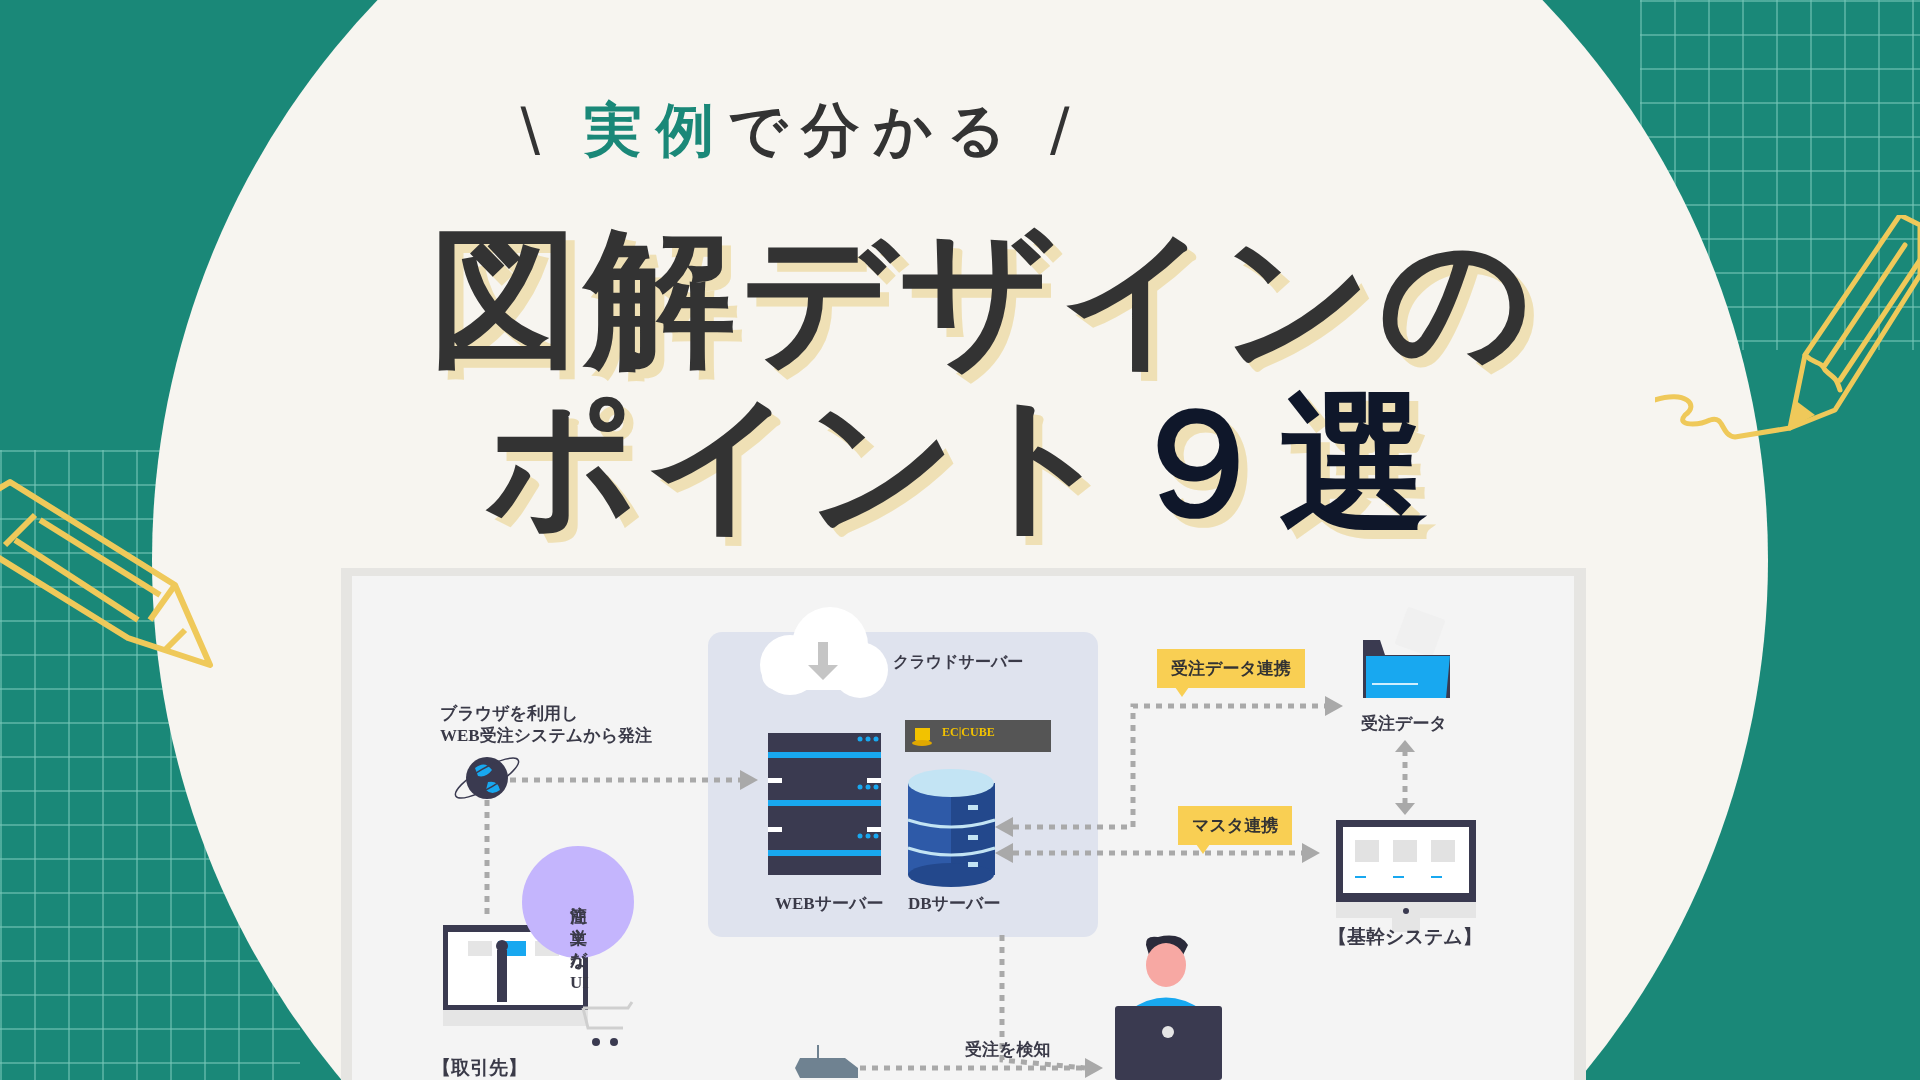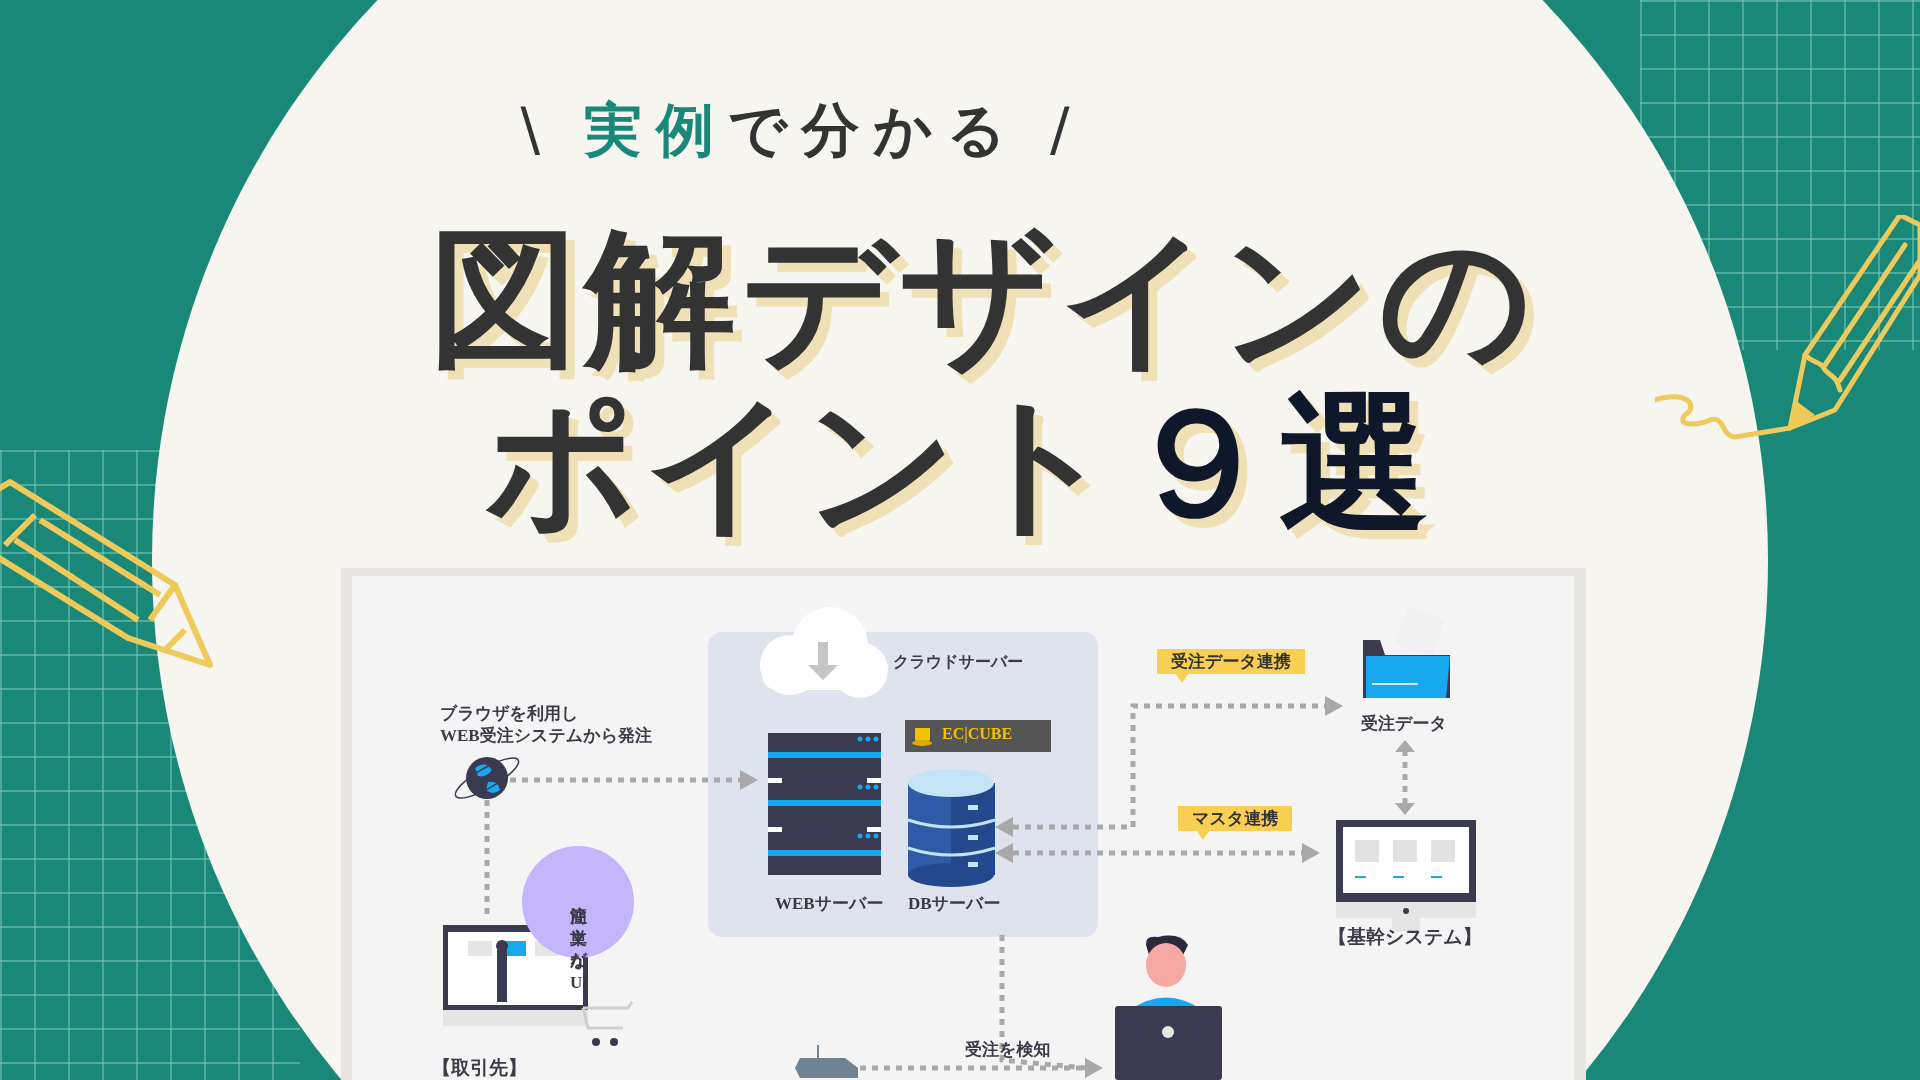--- a/index.html
+++ b/index.html
@@ -39,21 +39,21 @@
   .frame {
     position: absolute; left: 341px; top: 568px; width: 1245px; height: 530px;
     background: #e6e5e2;
   }
   .panel {
     position: absolute; left: 352px; top: 576px; width: 1222px; height: 520px;
     background: #f4f4f4;
   }
   .dlabel { position: absolute; font-size: 17px; font-weight: bold; color: #3a3a48; white-space: nowrap; font-family: Liberation Serif, serif; }
   .cloudbox { position: absolute; left: 708px; top: 632px; width: 390px; height: 305px; background: #dfe3ee; border-radius: 14px; }
-  .tag { position: absolute; background: #f9cf53; color: #333; font-weight: bold; font-size: 17px; padding: 1px 14px; }
+  .tag { position: absolute; background: #f9cf53; color: #333; font-weight: bold; font-size: 17px; padding: 8px 14px; }
   .tag:after { content: ""; position: absolute; left: 18px; bottom: -9px; border-left: 7px solid transparent; border-right: 7px solid transparent; border-top: 10px solid #f9cf53; }
   .bubble { position: absolute; left: 522px; top: 846px; width: 112px; height: 112px; border-radius: 50%; background: #c4b5fd; font-family: Liberation Serif, serif; }
   .bubble span { position: absolute; left: 24px; top: 30px; font-size: 17px; font-weight: bold; color: #3a3a48; line-height: 22px; }
   svg.lines { position: absolute; left: 0; top: 0; }
 </style>
 </head>
 <body>
 
 <div class="grid grid-tr"></div>
 <div class="grid grid-bl"></div>
@@ -222,21 +222,21 @@
     <ellipse cx="1166" cy="965" rx="20" ry="22" fill="#f7a8a3"></ellipse>
     <path d="M1130 1010 Q1166 985 1202 1010 Z" fill="#18a8f0"></path>
     <rect x="1115" y="1006" width="107" height="74" rx="3" fill="#3a3a50"></rect>
     <circle cx="1168" cy="1032" r="6" fill="#e5e5e5"></circle>
   </g>
 </svg>
 
 <div class="dlabel" style="left:440px;top:702px">ブラウザを利用し</div>
 <div class="dlabel" style="left:440px;top:724px">WEB受注システムから発注</div>
 <div class="dlabel" style="left:893px;top:652px;font-size:16px">クラウドサーバー</div>
-<div class="dlabel" style="left:942px;top:725px;font-size:16px;color:#f2c200">EC|CUBE</div>
+<div class="dlabel" style="left:942px;top:725px;font-size:12px;color:#f2c200">EC|CUBE</div>
 <div class="dlabel" style="left:775px;top:892px">WEBサーバー</div>
 <div class="dlabel" style="left:908px;top:892px">DBサーバー</div>
 <div class="tag" style="left:1157px;top:649px">受注データ連携</div>
 <div class="tag" style="left:1178px;top:806px">マスタ連携</div>
 <div class="dlabel" style="left:1361px;top:712px">受注データ</div>
 <div class="dlabel" style="left:1328px;top:924px;font-size:19px">【基幹システム】</div>
 <div class="bubble">
   <span><span>注文が</span><br><span>簡単なUI</span></span>
 </div>
 <div class="dlabel" style="left:432px;top:1055px;font-size:19px">【取引先】</div>

